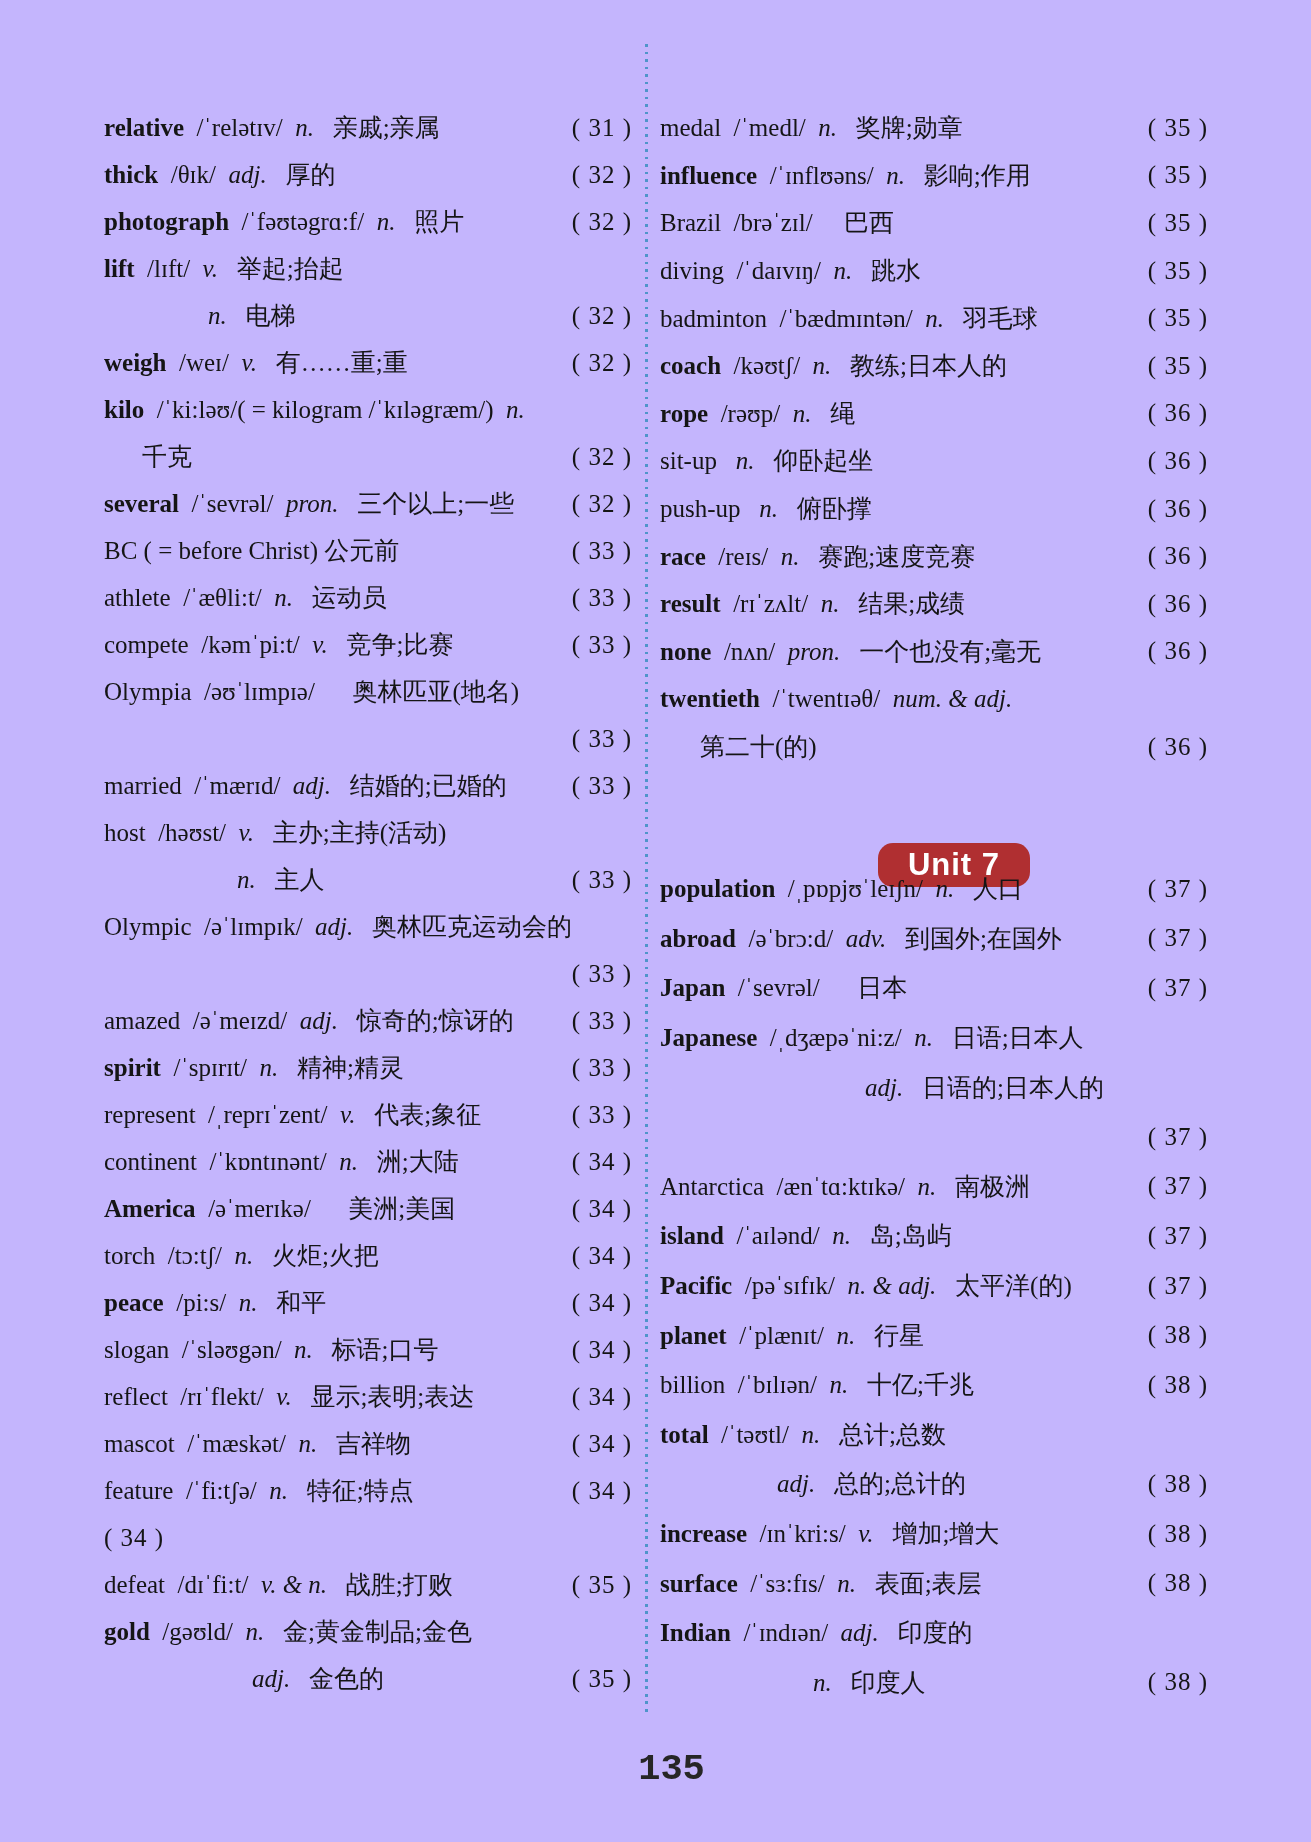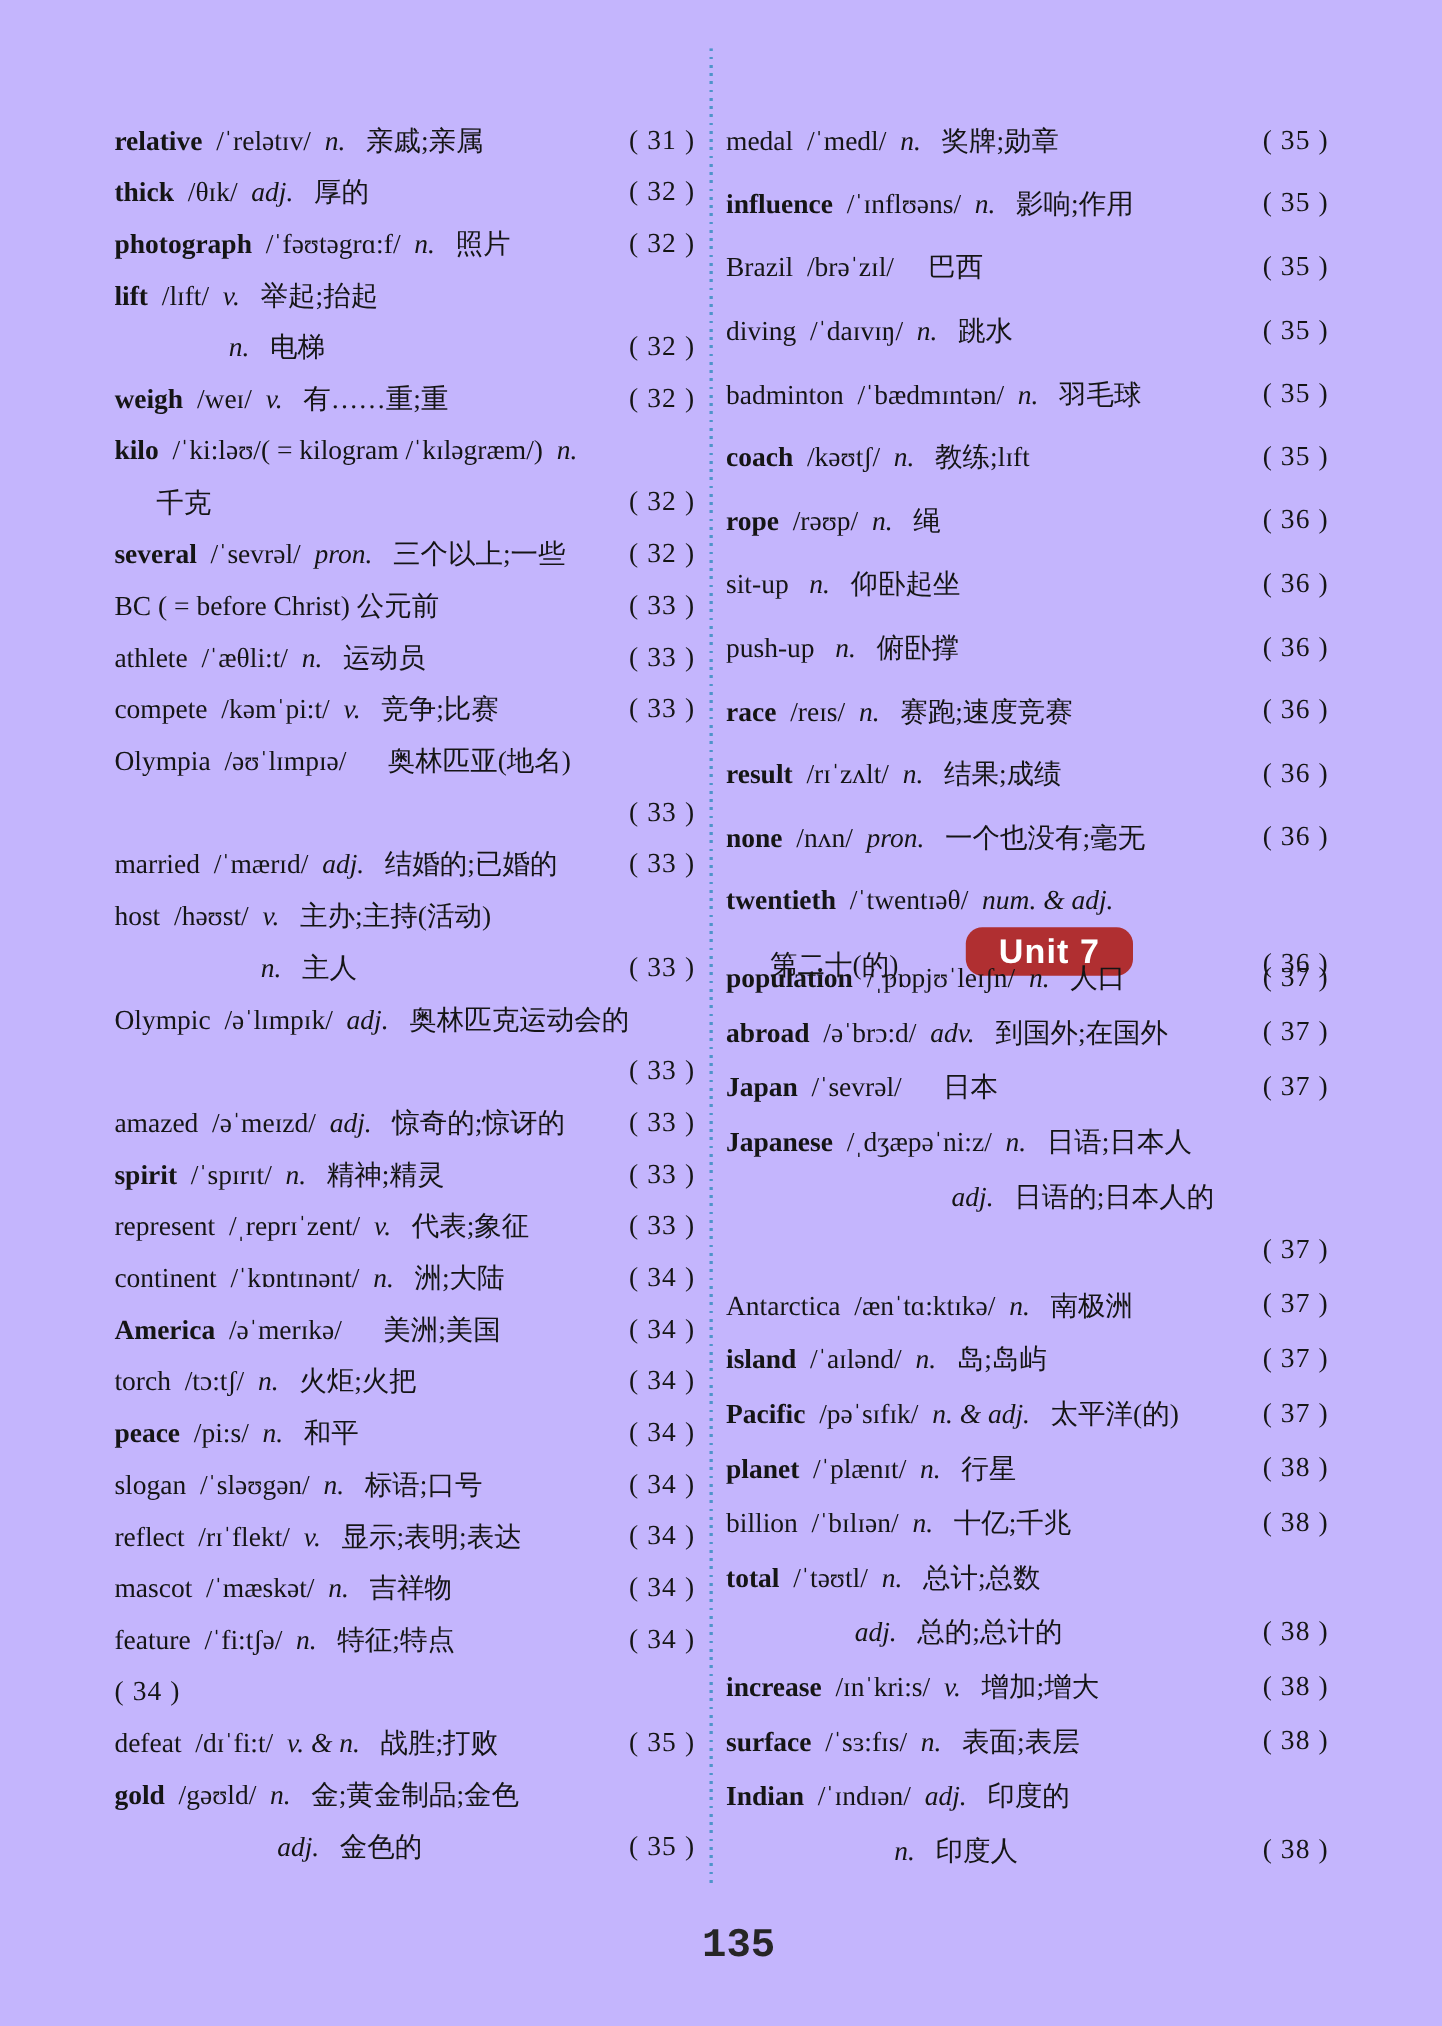--- a/index.html
+++ b/index.html
@@ -7,21 +7,21 @@
     position:relative;
     width:1311px;height:1842px;
     background:#c4b5fd;
     font-family:"Liberation Serif","DejaVu Serif",serif;
     color:#151515;
     overflow:hidden;
   }
   .col{position:absolute;display:flex;flex-direction:column;}
   #col-left{left:104px;top:104px;width:528px;}
   #col-left .row{height:47px;}
-  #col-right-top{left:660px;top:104px;width:548px;gap:10px;}
+  #col-right-top{left:660px;top:104px;width:548px;}
   #col-right-top .row{height:47.6px;}
   #col-right-bottom{left:660px;top:864px;width:548px;}
   #col-right-bottom .row{height:49.6px;align-items:center;}
   .row{display:flex;justify-content:space-between;align-items:center;}
   .content{
     white-space:pre;
     font-size:25px;
     flex:0 1 auto;
     overflow:hidden;
   }
@@ -217,21 +217,21 @@
       </div>
       <div class="row">
         <div class="content"><span>diving  /ˈdaɪvɪŋ/  </span><span class="seg-i">n.</span><span>   跳水</span></div>
         <div class="pagenum">( 35 )</div>
       </div>
       <div class="row">
         <div class="content"><span>badminton  /ˈbædmɪntən/  </span><span class="seg-i">n.</span><span>   羽毛球</span></div>
         <div class="pagenum">( 35 )</div>
       </div>
       <div class="row">
-        <div class="content"><span class="seg-b">coach</span><span>  /kəʊtʃ/  </span><span class="seg-i">n.</span><span>   教练;lɪft</span></div>
+        <div class="content"><span class="seg-b">coach</span><span>  /kəʊtʃ/  </span><span class="seg-i">n.</span><span>   教练;日本人的</span></div>
         <div class="pagenum">( 35 )</div>
       </div>
       <div class="row">
         <div class="content"><span class="seg-b">rope</span><span>  /rəʊp/  </span><span class="seg-i">n.</span><span>   绳</span></div>
         <div class="pagenum">( 36 )</div>
       </div>
       <div class="row">
         <div class="content"><span>sit-up   </span><span class="seg-i">n.</span><span>   仰卧起坐</span></div>
         <div class="pagenum">( 36 )</div>
       </div>

